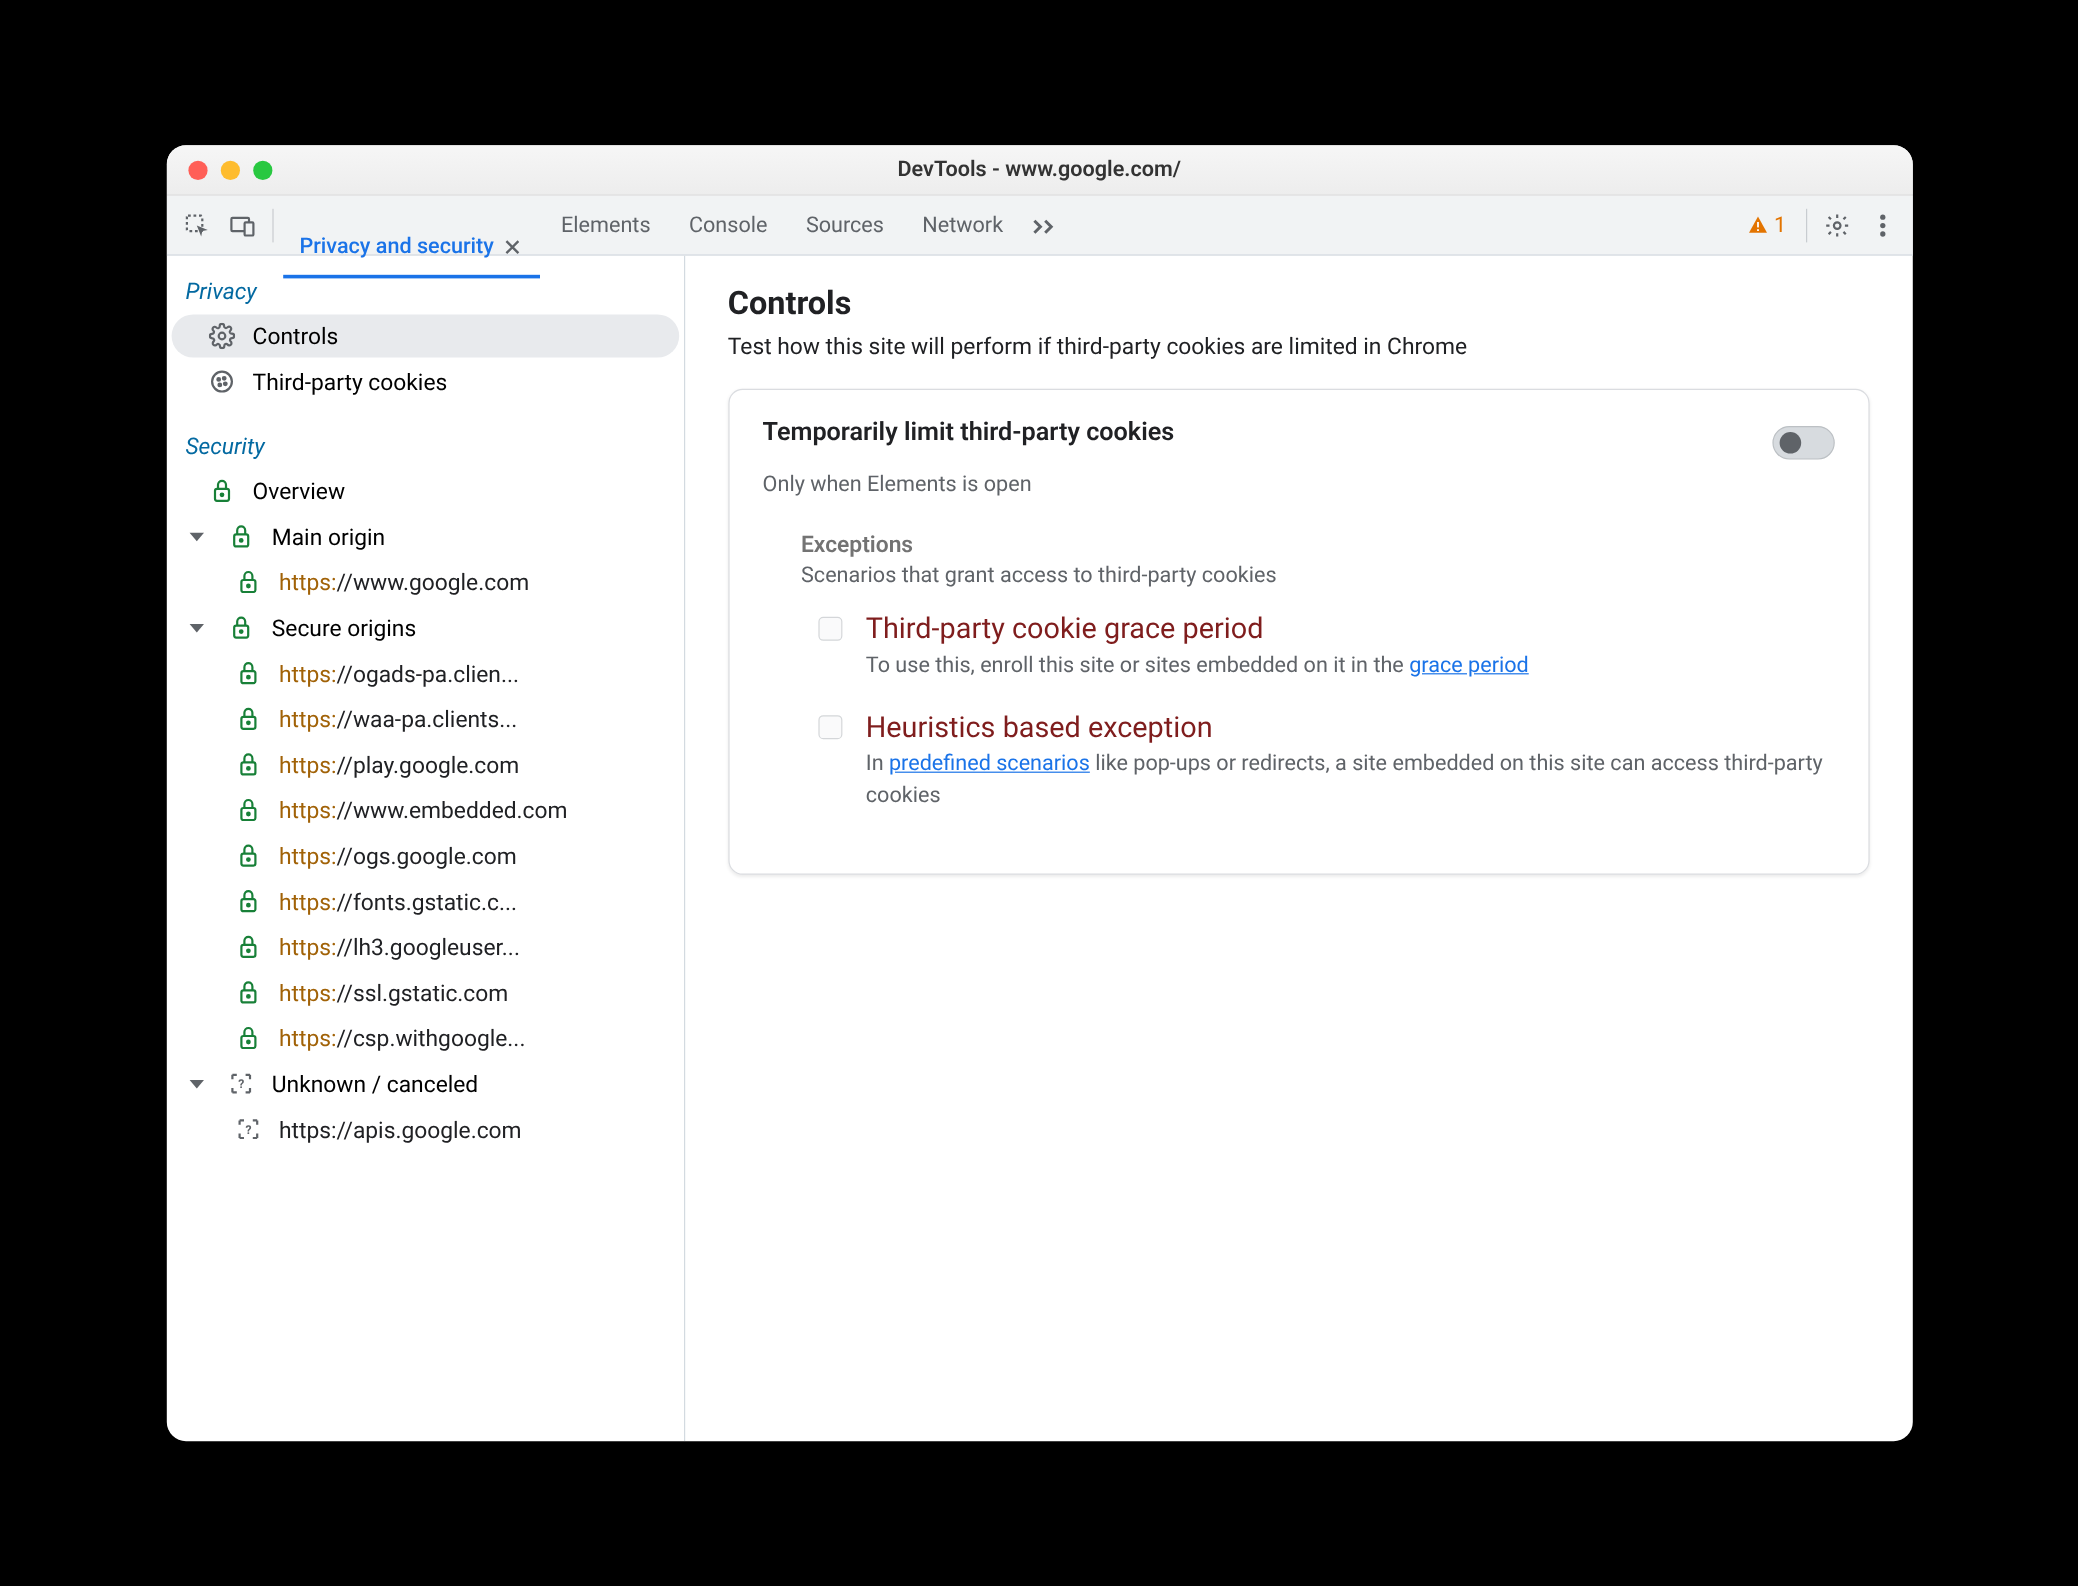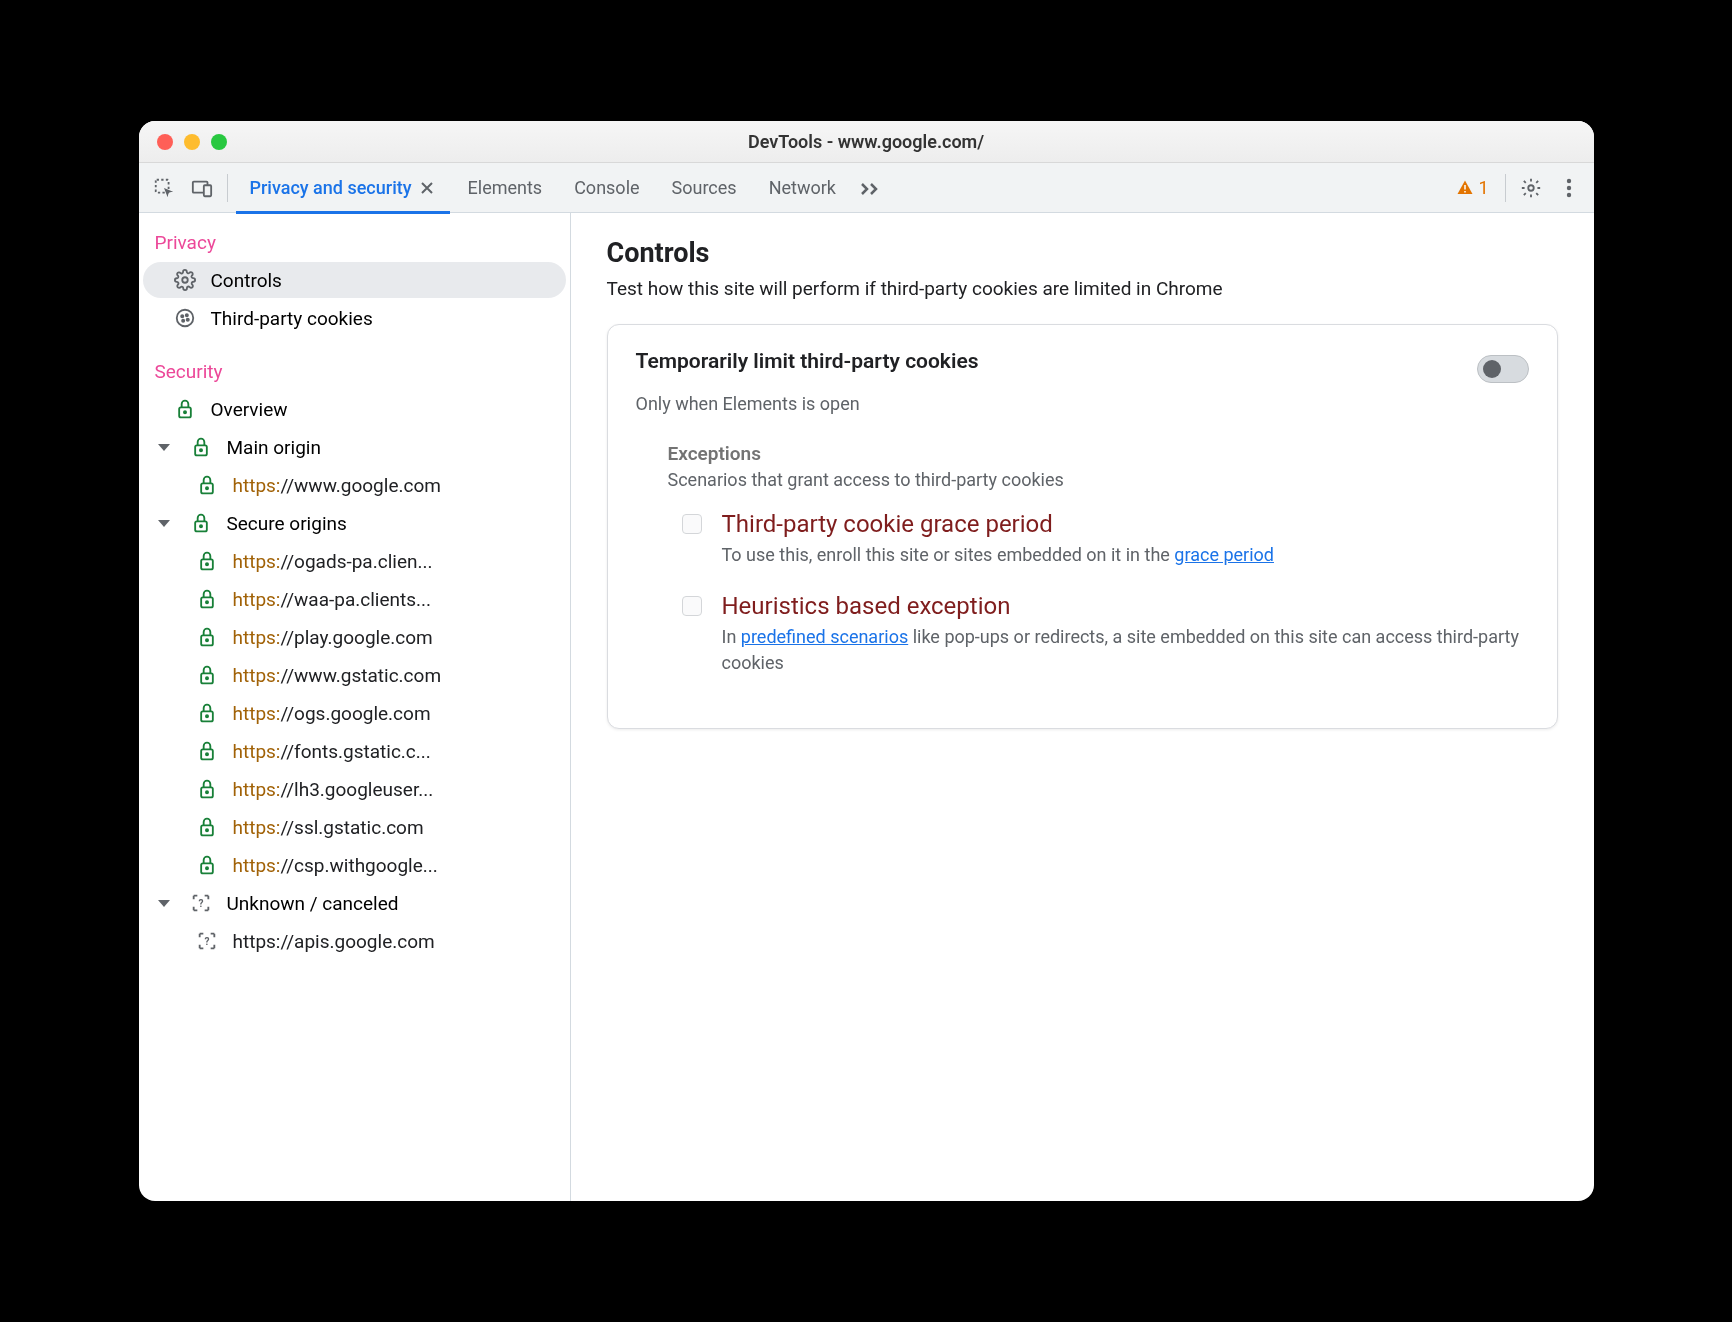--- a/index.html
+++ b/index.html
@@ -74,21 +74,21 @@
     color: #5f6368;
     gap: 6px;
     cursor: pointer;
     white-space: nowrap;
   }
   .tab.active {
     color: #1a73e8;
     border-bottom: 3px solid #1a73e8;
     font-weight: 500;
     position: relative;
-    top: 1px;
+    top: 19px;
     padding-top: 1px;
   }
   .tab-close {
     font-size: 18px;
     color: #5f6368;
     padding: 0 2px;
   }
   .spacer { flex: 1; }
   .warning-count {
     display: flex; align-items: center; gap: 4px;
@@ -103,22 +103,23 @@
   }
   .sidebar {
     width: 432px;
     border-right: 1px solid #d3dae0;
     overflow-y: auto;
     padding-top: 8px;
     font-size: 19px;
   }
   .sb-section-header {
     padding: 10px 16px 6px 16px;
-    color: #ec4899;
+    color: #0369a1;
     font-size: 19px;
+    font-style: italic;
   }
   .sb-item {
     display: flex;
     align-items: center;
     gap: 12px;
     padding: 6px 8px 6px 0;
     margin: 2px 4px;
     border-radius: 18px;
     cursor: pointer;
     white-space: nowrap;
@@ -440,21 +441,21 @@
             <span class="origin-text"><span class="scheme">https:</span><span class="host">//play.google.com</span></span>
           </div>
           <div class="sb-item sb-indent-2">
             <span class="sb-icon-slot">
               <svg width="20" height="22" viewBox="0 0 24 26" fill="none" stroke="#188038" stroke-width="2.2">
                 <rect x="5" y="11" width="14" height="12" rx="2"></rect>
                 <path d="M8 11 V7 a4 4 0 0 1 8 0 V11"></path>
                 <circle cx="12" cy="17" r="1.3" fill="#188038"></circle>
               </svg>
             </span>
-            <span class="origin-text"><span class="scheme">https:</span><span class="host">//www.gstatic.com</span></span>
+            <span class="origin-text"><span class="scheme">https:</span><span class="host">//www.embedded.com</span></span>
           </div>
           <div class="sb-item sb-indent-2">
             <span class="sb-icon-slot">
               <svg width="20" height="22" viewBox="0 0 24 26" fill="none" stroke="#188038" stroke-width="2.2">
                 <rect x="5" y="11" width="14" height="12" rx="2"></rect>
                 <path d="M8 11 V7 a4 4 0 0 1 8 0 V11"></path>
                 <circle cx="12" cy="17" r="1.3" fill="#188038"></circle>
               </svg>
             </span>
             <span class="origin-text"><span class="scheme">https:</span><span class="host">//ogs.google.com</span></span>

